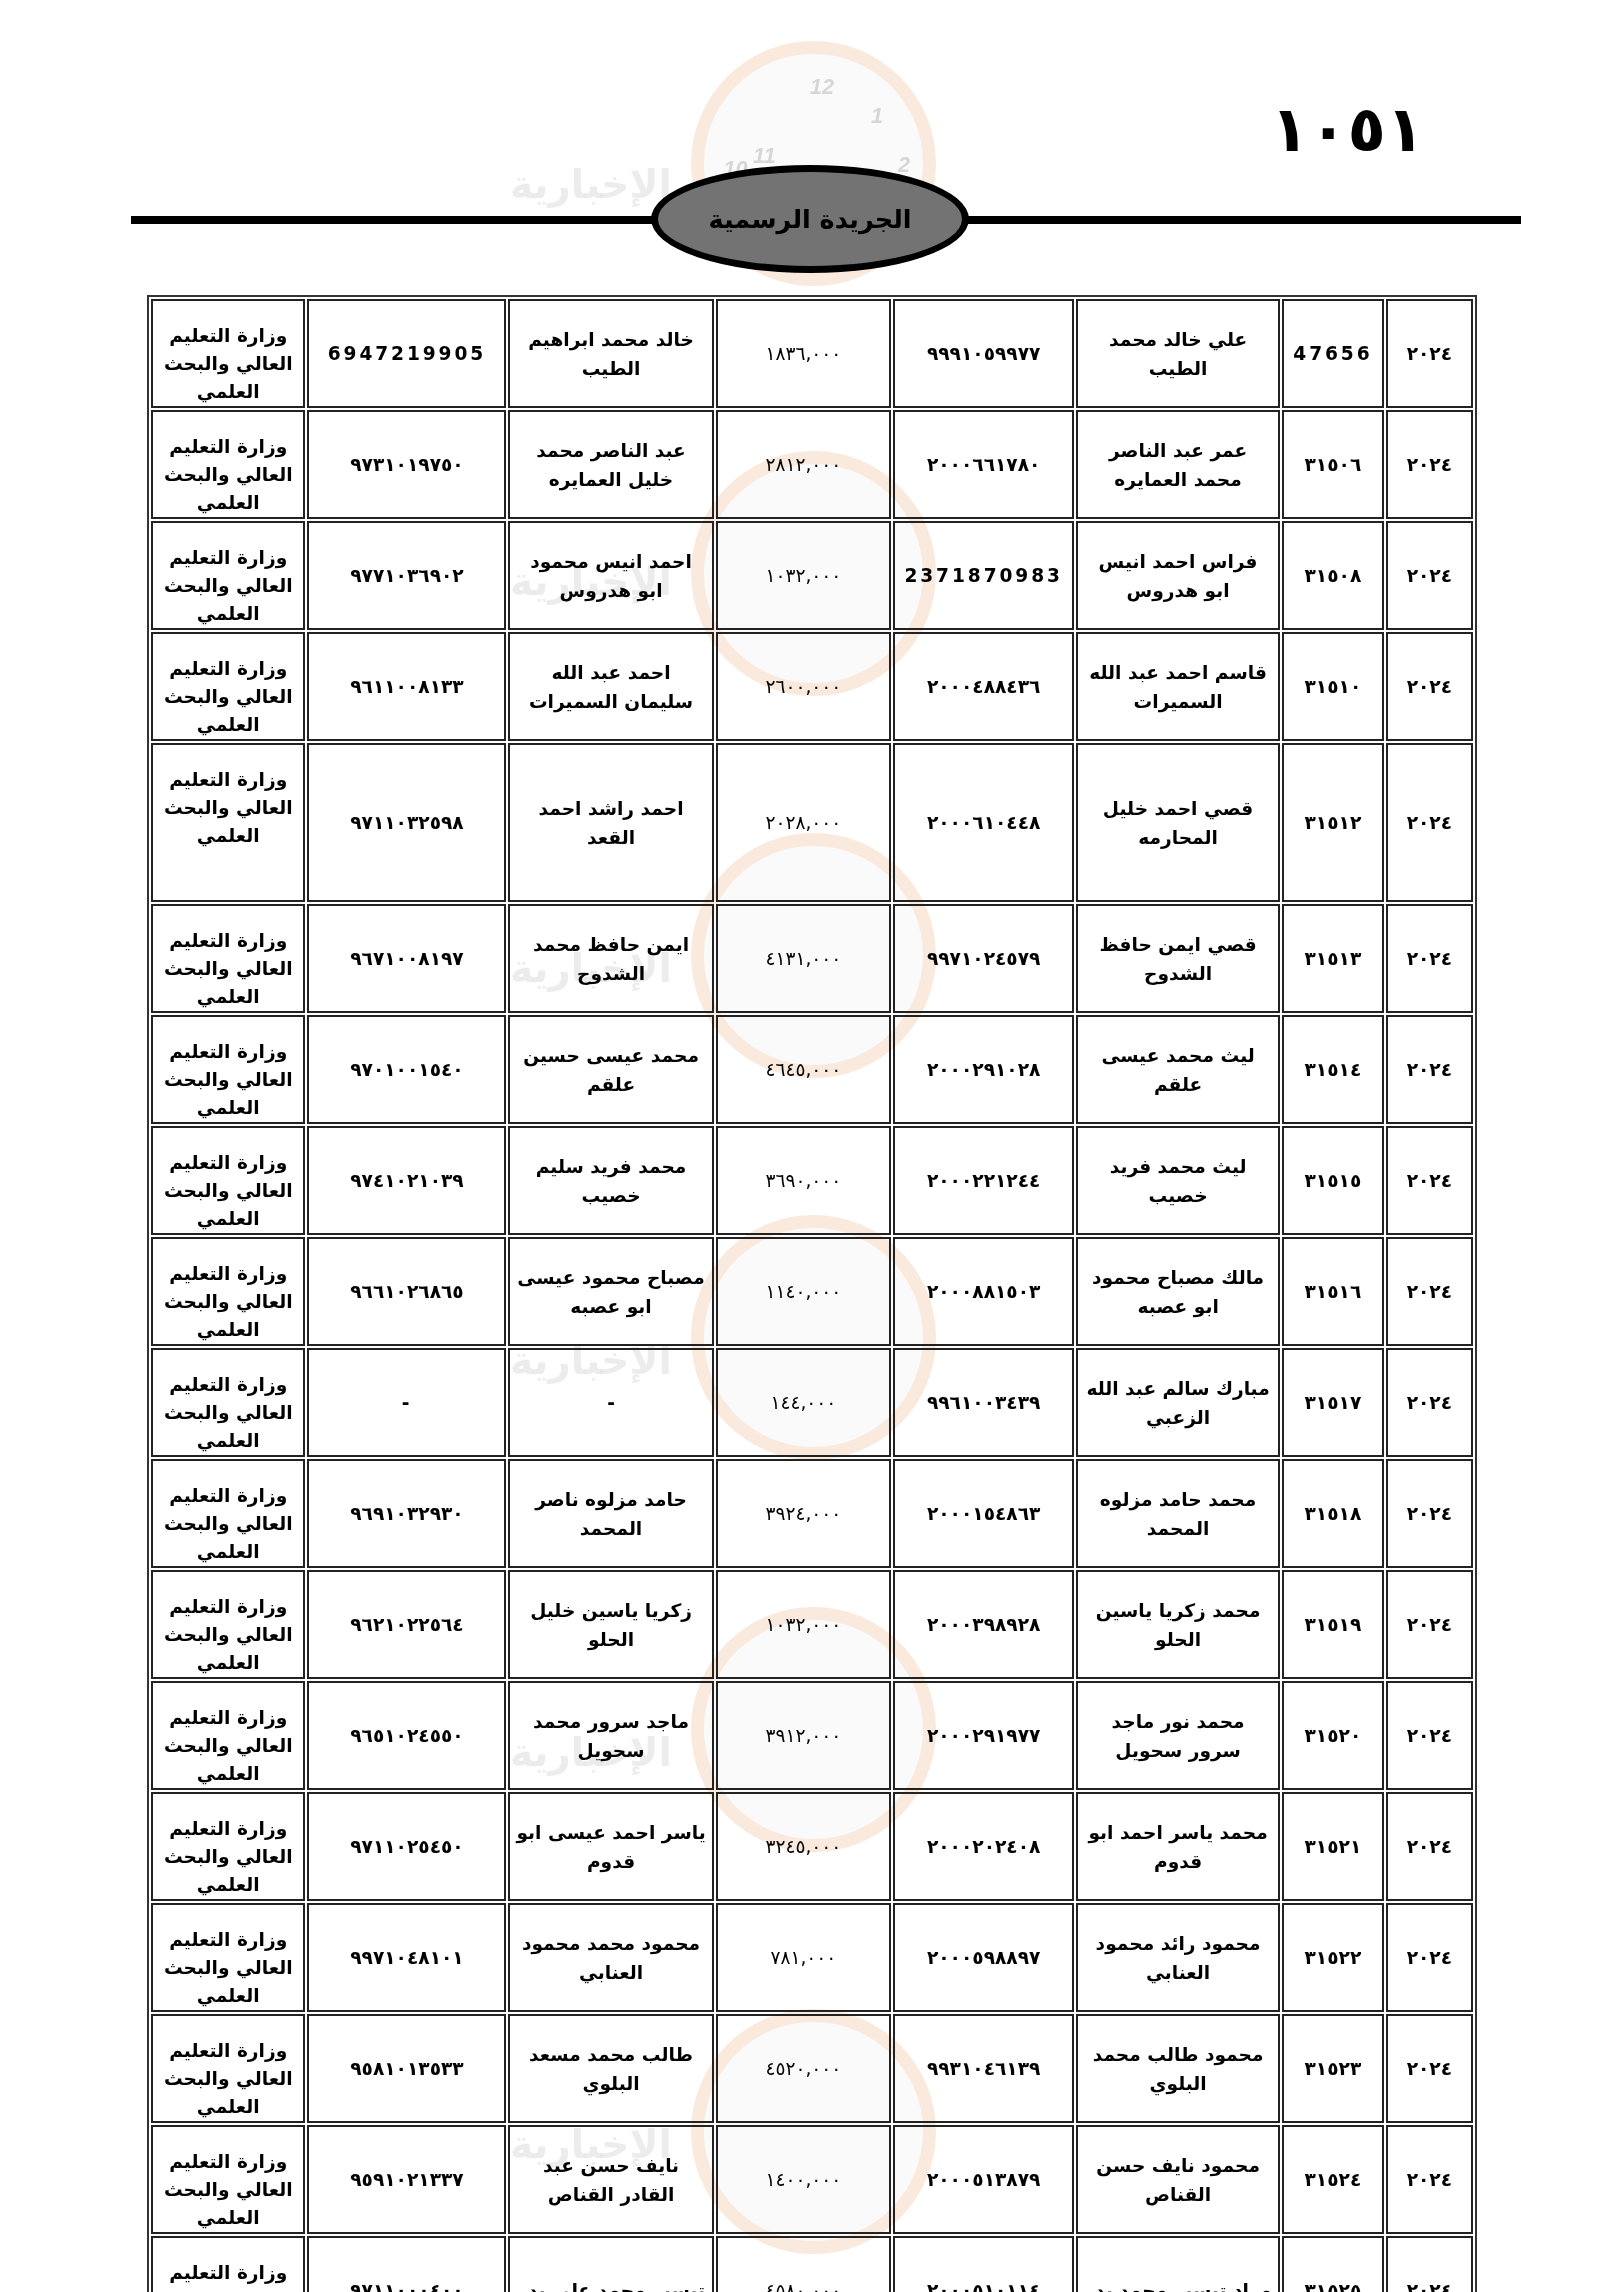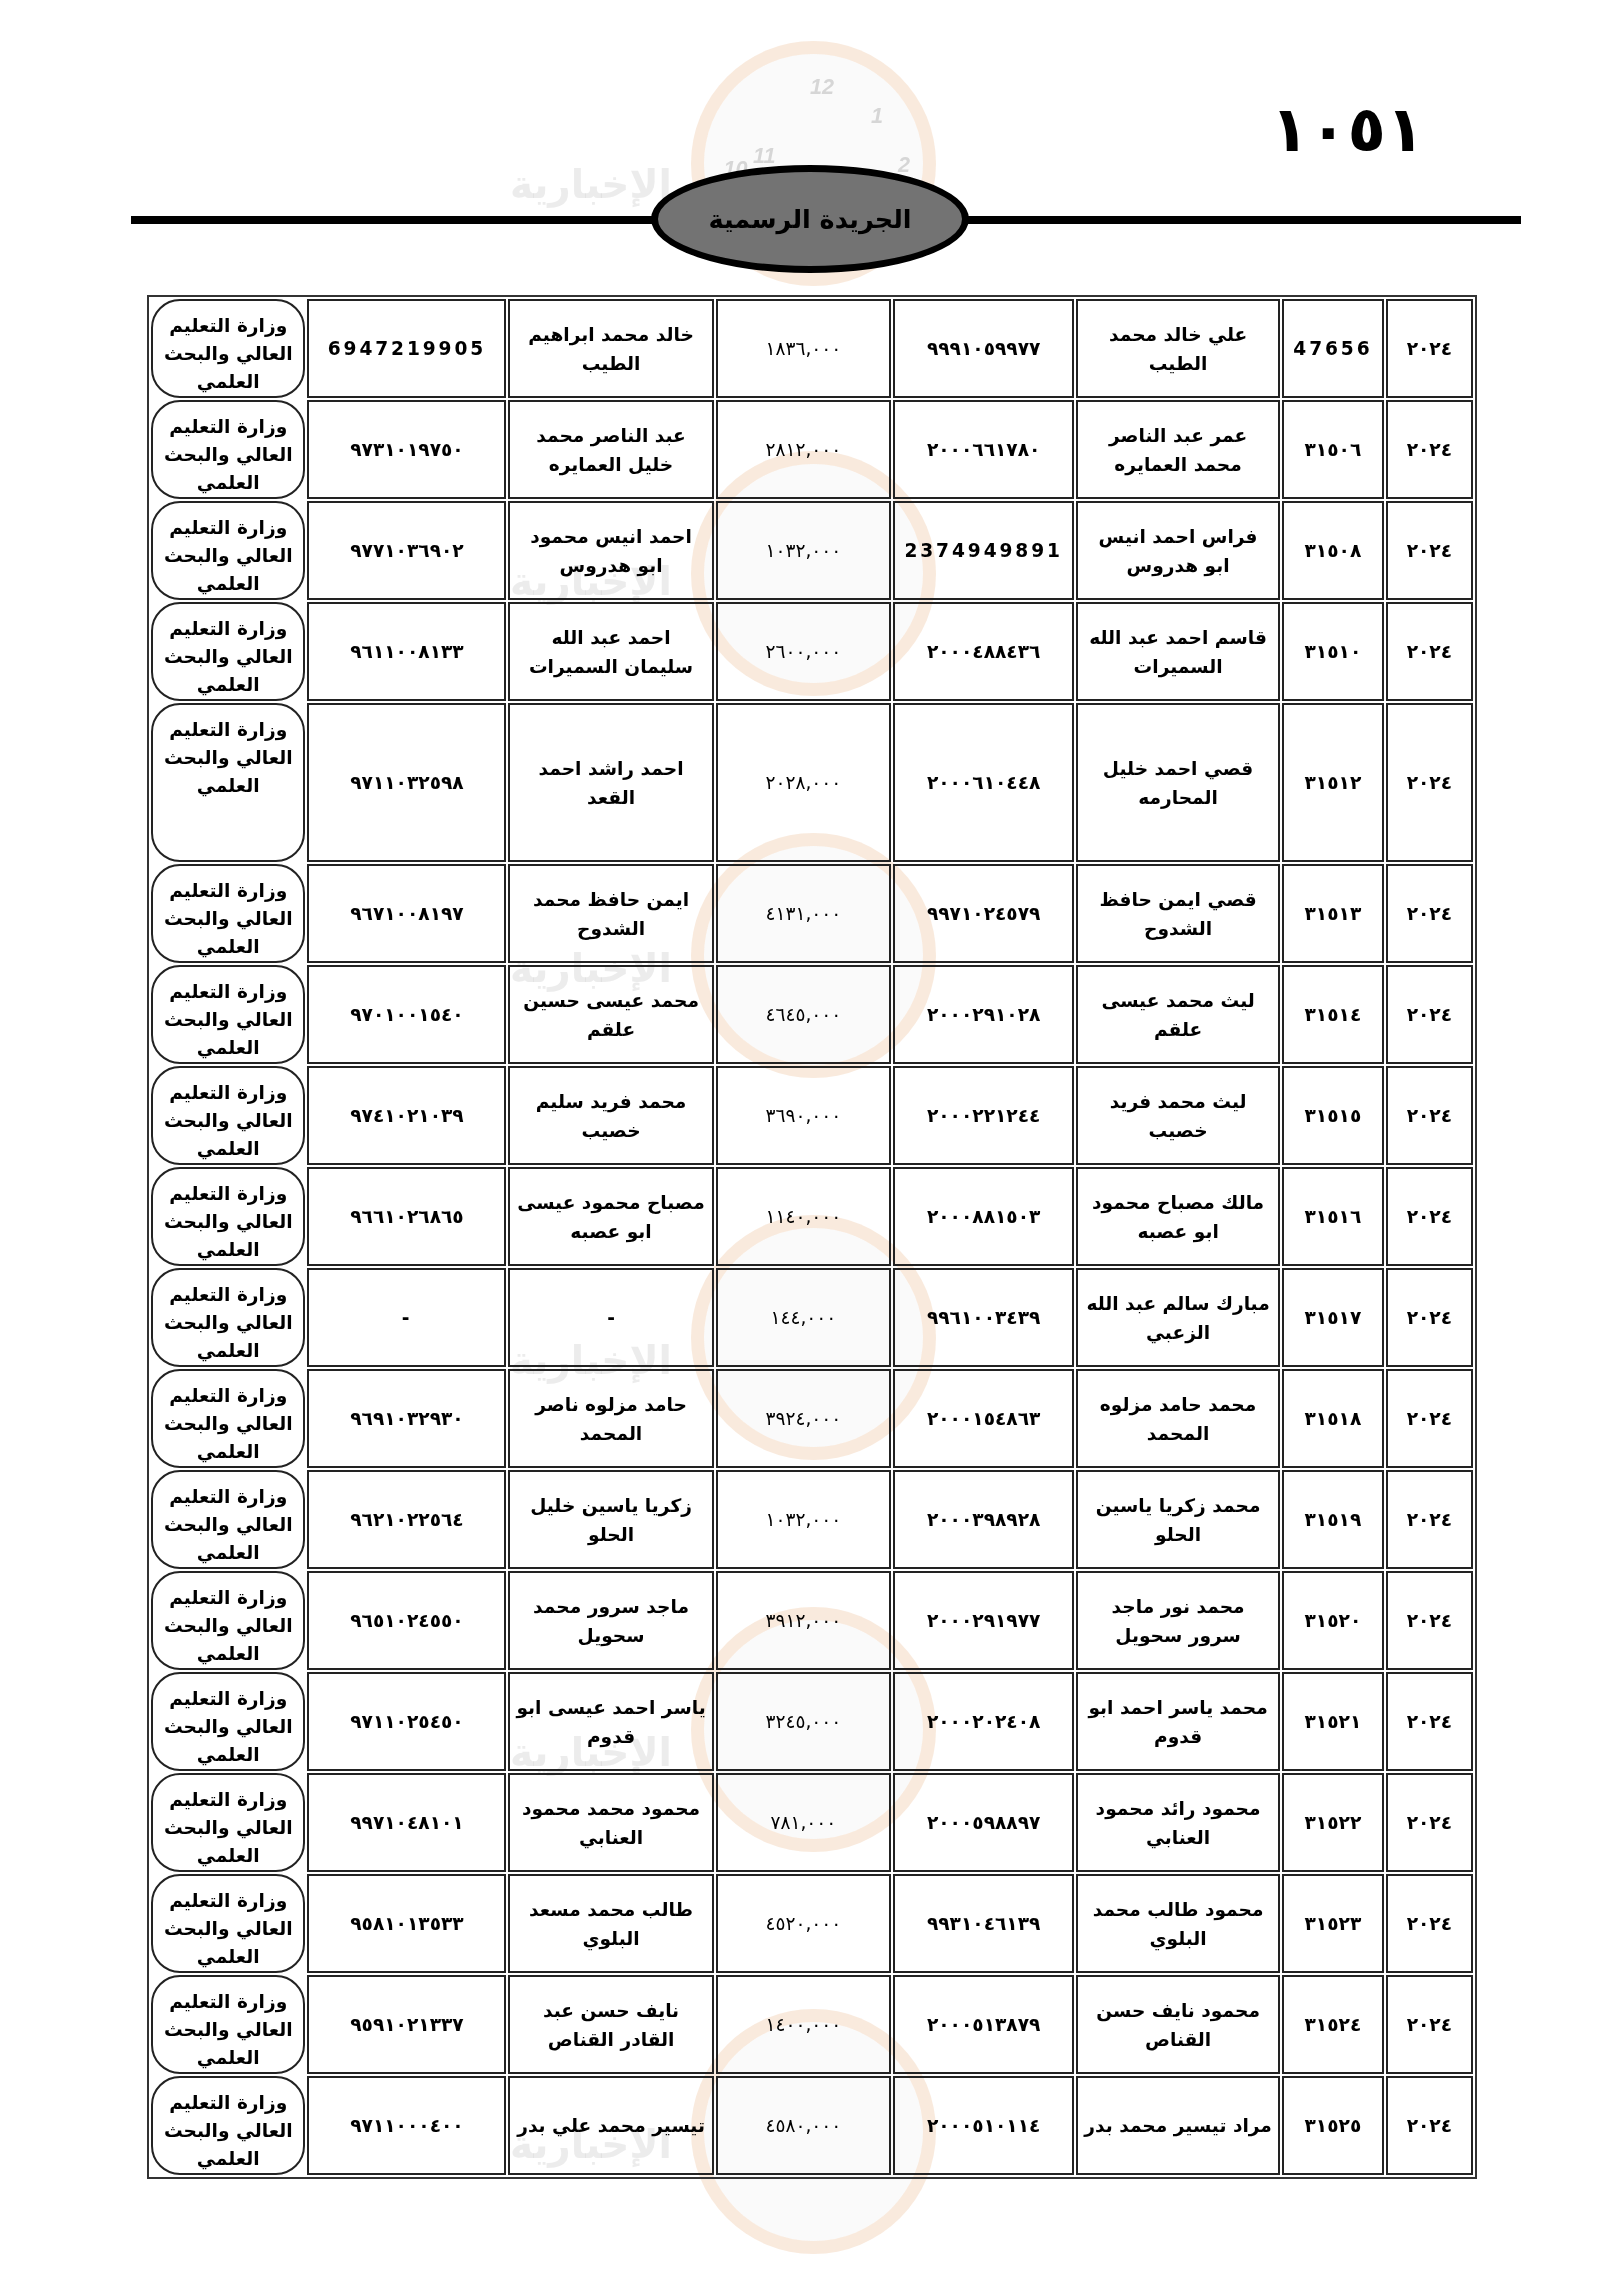--- a/index.html
+++ b/index.html
@@ -28,21 +28,21 @@
                   direction: rtl; }
 
   .table-wrap { position: absolute; left: 147px; top: 295px; width: 1330px;
                 border: 2.9px double #333; box-sizing: border-box; }
   table { border-collapse: separate; border-spacing: 2.9px; width: 100%; direction: rtl;
           table-layout: fixed; }
   td { border: 2px solid #222; text-align: center; vertical-align: middle; padding: 0 5.9px;
        font-family: "DejaVu Sans", sans-serif; font-weight: bold; line-height: 29px; }
   td.year, td.serial, td.id1, td.amount, td.id2 { font-size: 18.6px; letter-spacing: 2.9px; }
   td.name, td.name2 { font-size: 18.6px; line-height: 29px; }
-  td.ministry { font-size: 18.6px; line-height: 28px; vertical-align: top; padding-top: 11px; border-radius: 29px; }
+  td.ministry { font-size: 18.6px; line-height: 28px; vertical-align: top; padding-top: 21px; }
   td.amount { font-weight: normal; }
 </style>
 </head>
 <body>
 
 <div class="wm wm-clock" style="left:691px; top:41px;">
   <span class="num" style="left:106px; top:19.6px;">12</span>
   <span class="num" style="left:49px; top:49px;margin-top:40px;">11</span>
   <span class="num" style="left:167px; top:49px;">1</span>
   <span class="num" style="left:19.6px; top:102px;">10</span>
@@ -96,21 +96,21 @@
     <td class="id1">٢٠٠٠٦٦١٧٨٠</td>
     <td class="amount">٢٨١٢,٠٠٠</td>
     <td class="name2">عبد الناصر محمد خليل العمايره</td>
     <td class="id2">٩٧٣١٠١٩٧٥٠</td>
     <td class="ministry">وزارة التعليم العالي والبحث العلمي</td>
   </tr>
         <tr style="height: 95px;">
     <td class="year">٢٠٢٤</td>
     <td class="serial">٣١٥٠٨</td>
     <td class="name">فراس احمد انيس ابو هدروس</td>
-    <td class="id1">2374949891</td>
+    <td class="id1">2371870983</td>
     <td class="amount">١٠٣٢,٠٠٠</td>
     <td class="name2">احمد انيس محمود ابو هدروس</td>
     <td class="id2">٩٧٧١٠٣٦٩٠٢</td>
     <td class="ministry">وزارة التعليم العالي والبحث العلمي</td>
   </tr>
         <tr style="height: 95px;">
     <td class="year">٢٠٢٤</td>
     <td class="serial">٣١٥١٠</td>
     <td class="name">قاسم احمد عبد الله السميرات</td>
     <td class="id1">٢٠٠٠٤٨٨٤٣٦</td>

